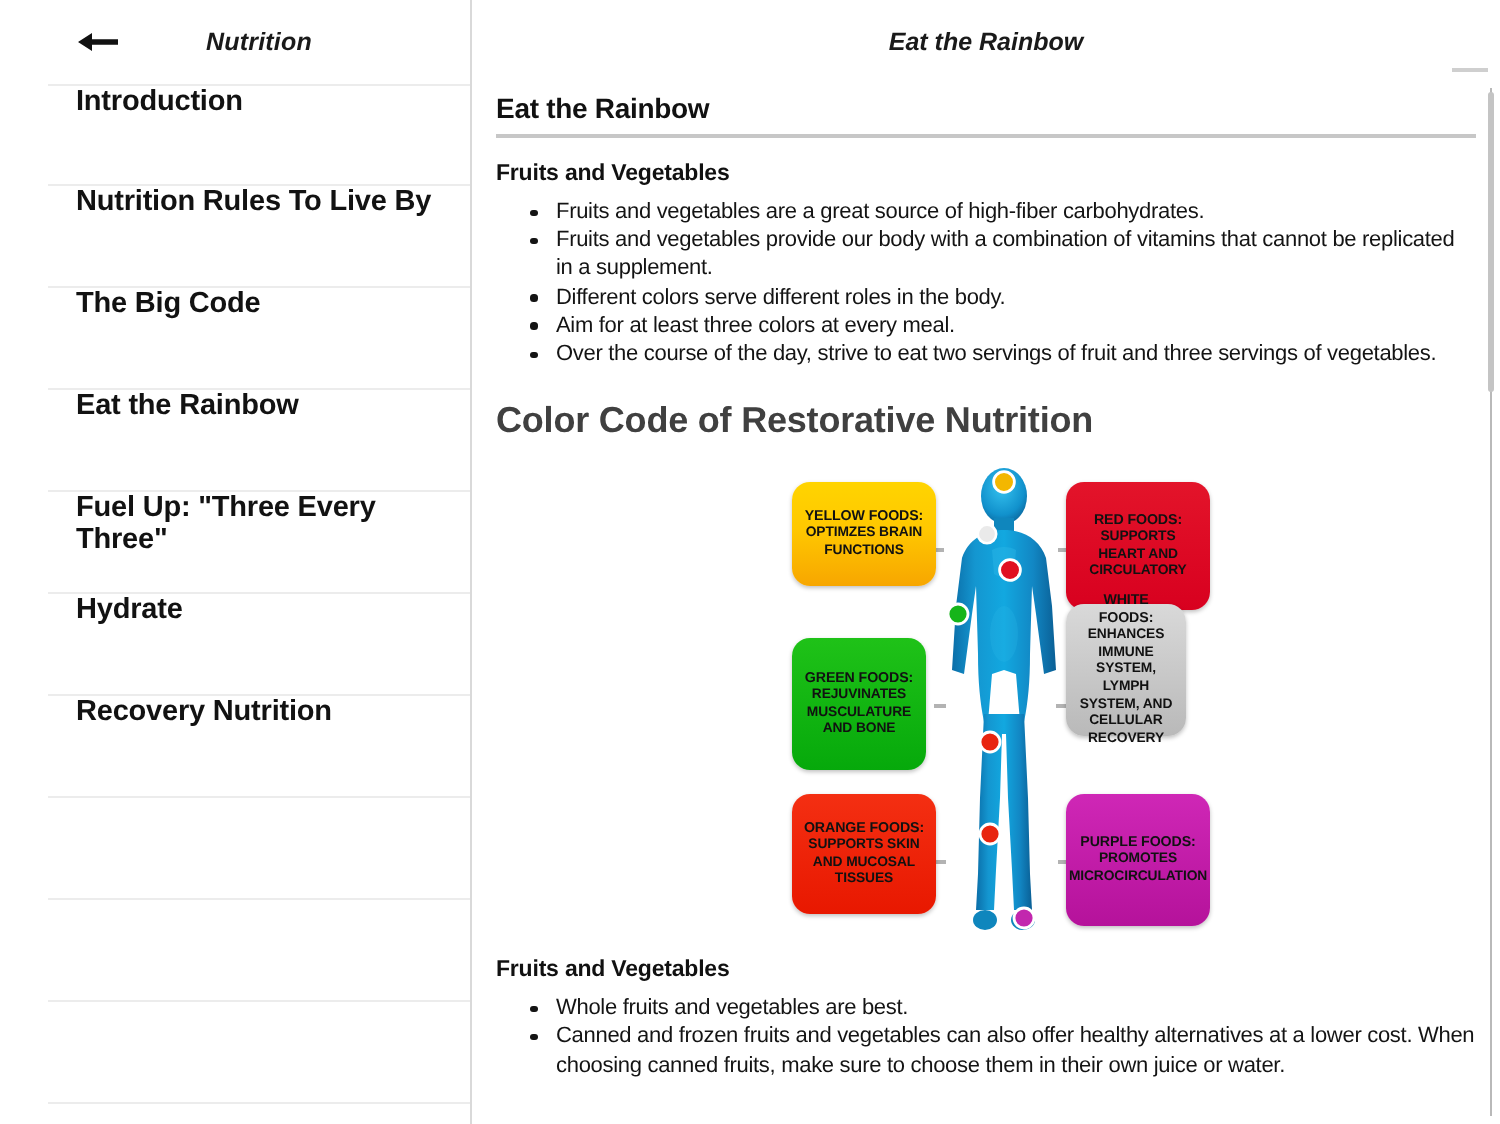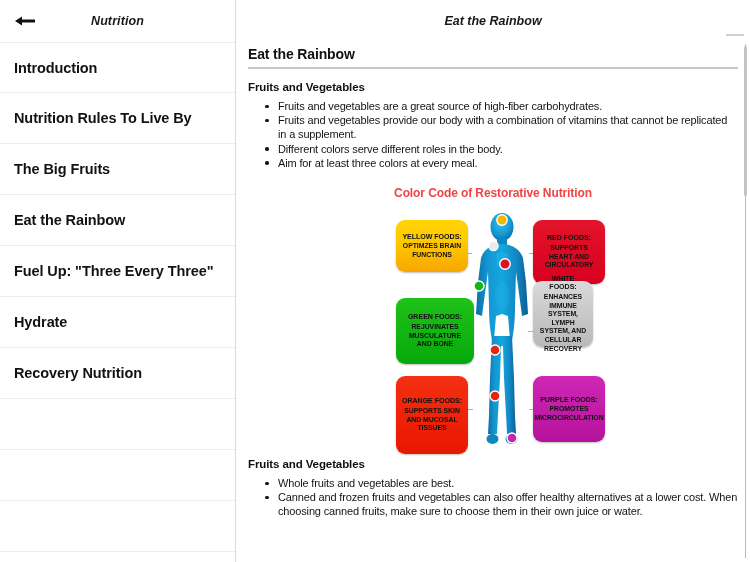--- a/index.html
+++ b/index.html
@@ -12,20 +12,21 @@
   }
   .app { display: flex; width: 750px; height: 562px; position: relative; }
 
   
   .sidebar {
     width: 236px; height: 562px;
     background: #ffffff;
     border-right: 1px solid #d9d9d9;
     flex: 0 0 236px;
     position: relative;
+    padding-left: 24px;
   }
   .sidebar-header {
     height: 42px;
     display: flex; align-items: center;
     position: relative;
   }
   .back-arrow {
     width: 34px; height: 30px;
     margin-left: 8px;
     display: flex; align-items: center; justify-content: center;
@@ -38,21 +39,21 @@
     font-size: 12.5px;
     font-weight: bold;
     font-style: italic;
     color: #1a1a1a;
     letter-spacing: .1px;
     pointer-events: none;
   }
   .sidebar-list { width: 100%; }
   .sidebar-item {
     height: 51px;
-    display: flex; align-items: center;
+    display: flex; align-items: flex-start;
     padding: 0 14px;
     border-bottom: 1px solid #ececec;
     cursor: pointer;
     background: #fff;
   }
   .sidebar-item:first-child { border-top: 1px solid #ececec; }
   .sidebar-item-label {
     font-size: 14.5px;
     font-weight: bold;
     color: #121212;
@@ -120,24 +121,23 @@
     position: absolute;
     left: 3px; top: 5.5px;
     width: 3.5px; height: 3.5px;
     border-radius: 50%;
     background: #141414;
   }
 
   
   .figure { position: relative; margin-top: 16px; }
   .figure-title {
-    text-align: center;
-    font-size: 12px;
-    font-weight: bold;
-    color: #ef4444;
+    font-size: 18px;
+    font-weight: bold;
+    color: #404040;
     margin-bottom: 8px;
     letter-spacing: -0.1px;
   }
   .figure-stage {
     position: relative;
     width: 100%;
     height: 238px;
   }
   .food-box {
     position: absolute;
@@ -161,31 +161,31 @@
     left: 148px; top: 12px; width: 72px; height: 52px;
     background: linear-gradient(180deg,#ffd400 0%,#ffc800 45%,#f7a600 100%);
     color: #111;
   }
   .fb-red {
     left: 285px; top: 12px; width: 72px; height: 64px;
     background: linear-gradient(180deg,#e3142a 0%,#d8001f 100%);
     color: #111;
   }
   .fb-green {
-    left: 148px; top: 90px; width: 78px; height: 66px;
+    left: 148px; top: 90px; width: 67px; height: 66px;
     background: linear-gradient(180deg,#1fc218 0%,#06a90b 100%);
     color: #111;
   }
   .fb-white {
     left: 285px; top: 73px; width: 60px; height: 66px;
     background: linear-gradient(180deg,#d9d9d9 0%,#b9b9b9 100%);
     color: #111;
   }
   .fb-orange {
-    left: 148px; top: 168px; width: 72px; height: 78px;
+    left: 148px; top: 168px; width: 72px; height: 60px;
     background: linear-gradient(180deg,#f42f12 0%,#e81800 100%);
     color: #111;
   }
   .fb-purple {
     left: 285px; top: 168px; width: 72px; height: 66px;
     background: linear-gradient(180deg,#cf27b6 0%,#b5129b 100%);
     color: #111;
   }
   .body-figure {
     position: absolute;
@@ -237,21 +237,21 @@
     </div>
 
     <div class="sidebar-list">
       <div class="sidebar-item">
         <span class="sidebar-item-label">Introduction</span>
       </div>
       <div class="sidebar-item">
         <span class="sidebar-item-label">Nutrition Rules To Live By</span>
       </div>
       <div class="sidebar-item">
-        <span class="sidebar-item-label">The Big Fruits</span>
+        <span class="sidebar-item-label">The Big Code</span>
       </div>
       <div class="sidebar-item">
         <span class="sidebar-item-label">Eat the Rainbow</span>
       </div>
       <div class="sidebar-item">
         <span class="sidebar-item-label">Fuel Up: "Three Every Three"</span>
       </div>
       <div class="sidebar-item">
         <span class="sidebar-item-label">Hydrate</span>
       </div>
@@ -282,20 +282,21 @@
     <div class="doc">
 
       <h1 class="doc-title">Eat the Rainbow</h1>
 
       <h2 class="section-heading">Fruits and Vegetables</h2>
       <ul class="bullets">
         <li>Fruits and vegetables are a great source of high-fiber carbohydrates.</li>
         <li>Fruits and vegetables provide our body with a combination of vitamins that cannot be replicated in a supplement.</li>
         <li>Different colors serve different roles in the body.</li>
         <li>Aim for at least three colors at every meal.</li>
+        <li>Over the course of the day, strive to eat two servings of fruit and three servings of vegetables.</li>
       </ul>
 
       <div class="figure">
         <div class="figure-title">Color Code of Restorative Nutrition</div>
 
         <div class="figure-stage">
 
           <div class="conn" style="left:220px; top:45px;  width:4px;"></div>
           <div class="conn" style="left:281px; top:45px;  width:6px;"></div>
           <div class="conn" style="left:219px; top:123px; width:6px;"></div>

